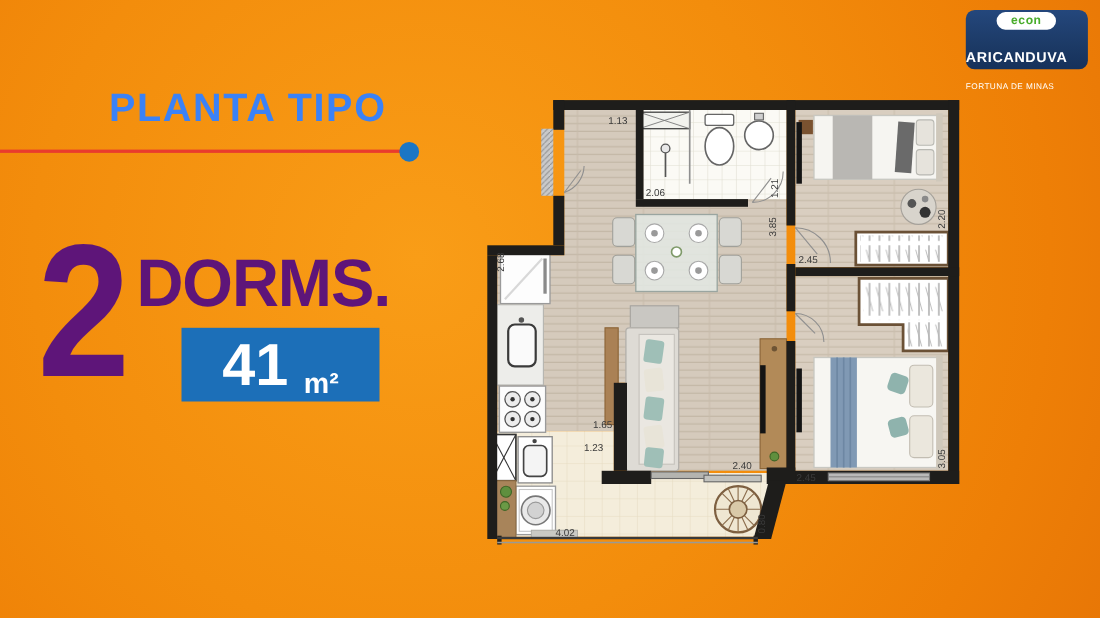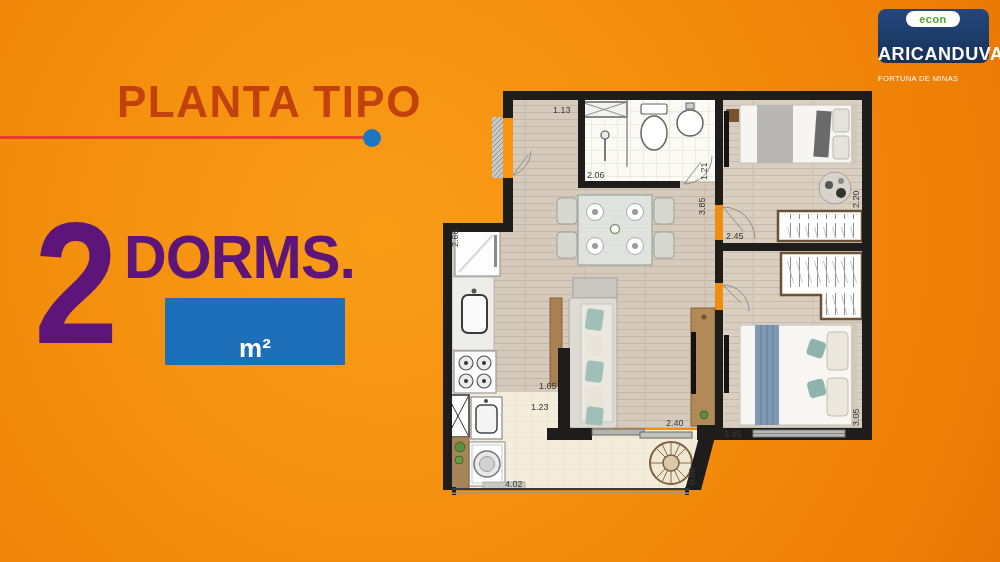--- a/index.html
+++ b/index.html
@@ -4,21 +4,21 @@
 <style>
   html,body{margin:0;padding:0;}
   body{
     width:1000px;height:562px;position:relative;overflow:hidden;
     font-family:"Liberation Sans", sans-serif;
     background:radial-gradient(circle at 38% 42%, #f99d17 0%, #f38d0c 50%, #ee7f06 82%, #e87706 100%);
   }
   
   .title{
     position:absolute;left:99px;top:77px;
-    font-size:44px;font-weight:bold;letter-spacing:1.5px;color:#c2410c;margin-left:18px;
+    font-size:36px;font-weight:bold;letter-spacing:1.5px;color:#3b82f6;
   }
   .rule{
     position:absolute;left:0;top:136px;width:364px;height:3px;background:#e93c2d;
   }
   .rule-dot{
     position:absolute;left:363px;top:129px;width:18px;height:18px;border-radius:50%;
     background:#1b76c4;
   }
   .big-number{
     position:absolute;left:34px;top:206px;
@@ -41,34 +41,35 @@
     position:absolute;left:878px;top:9px;width:111px;height:54px;
     background:linear-gradient(180deg,#24477c 0%,#1c3a66 60%,#16315a 100%);
     border-radius:8px;
   }
   .logo-pill{
     position:absolute;left:28px;top:2px;width:54px;height:16px;background:#ffffff;
     border-radius:9px;display:flex;align-items:center;justify-content:center;
   }
   .logo-brand{color:#4aad2c;font-size:11px;font-weight:bold;letter-spacing:0.5px;}
   .logo-line1{position:absolute;left:0;width:100%;top:25px;color:#ffffff;font-size:7.5px;font-weight:normal;letter-spacing:0.4px;margin-top:40px;}
-  .logo-line2{position:absolute;left:0;width:100%;top:35px;color:#ffffff;font-size:18px;font-weight:bold;letter-spacing:0.6px;}
+  .logo-line2{position:absolute;left:0;width:100%;top:35px;color:#ffffff;font-size:13px;font-weight:bold;letter-spacing:0.6px;}
   
   .plan{position:absolute;left:435px;top:85px;width:440px;height:415px;}
   .dim{font-size:9px;fill:#3b3b3b;font-family:"Liberation Sans",sans-serif;}
 </style>
 </head>
 <body>
 
 <div class="title">PLANTA TIPO</div>
 <div class="rule"></div>
 <div class="rule-dot"></div>
 <div class="big-number">2</div>
 <div class="dorms">DORMS.</div>
 <div class="area-box">
+  <span class="area-value">41</span>
   <span class="area-unit">m²</span>
 </div>
 
 <div class="logo">
   <div class="logo-pill">
     <span class="logo-brand">econ</span>
   </div>
   <div class="logo-line1">FORTUNA DE MINAS</div>
   <div class="logo-line2">ARICANDUVA</div>
 </div>

